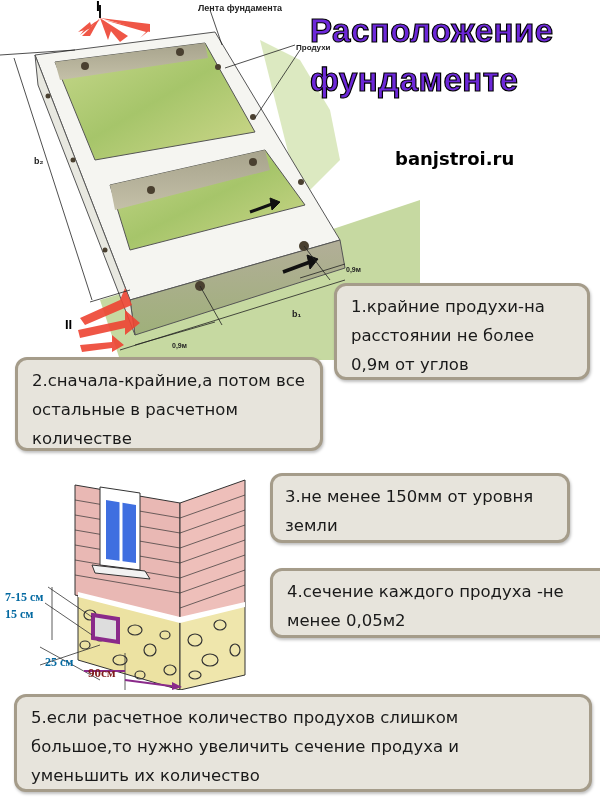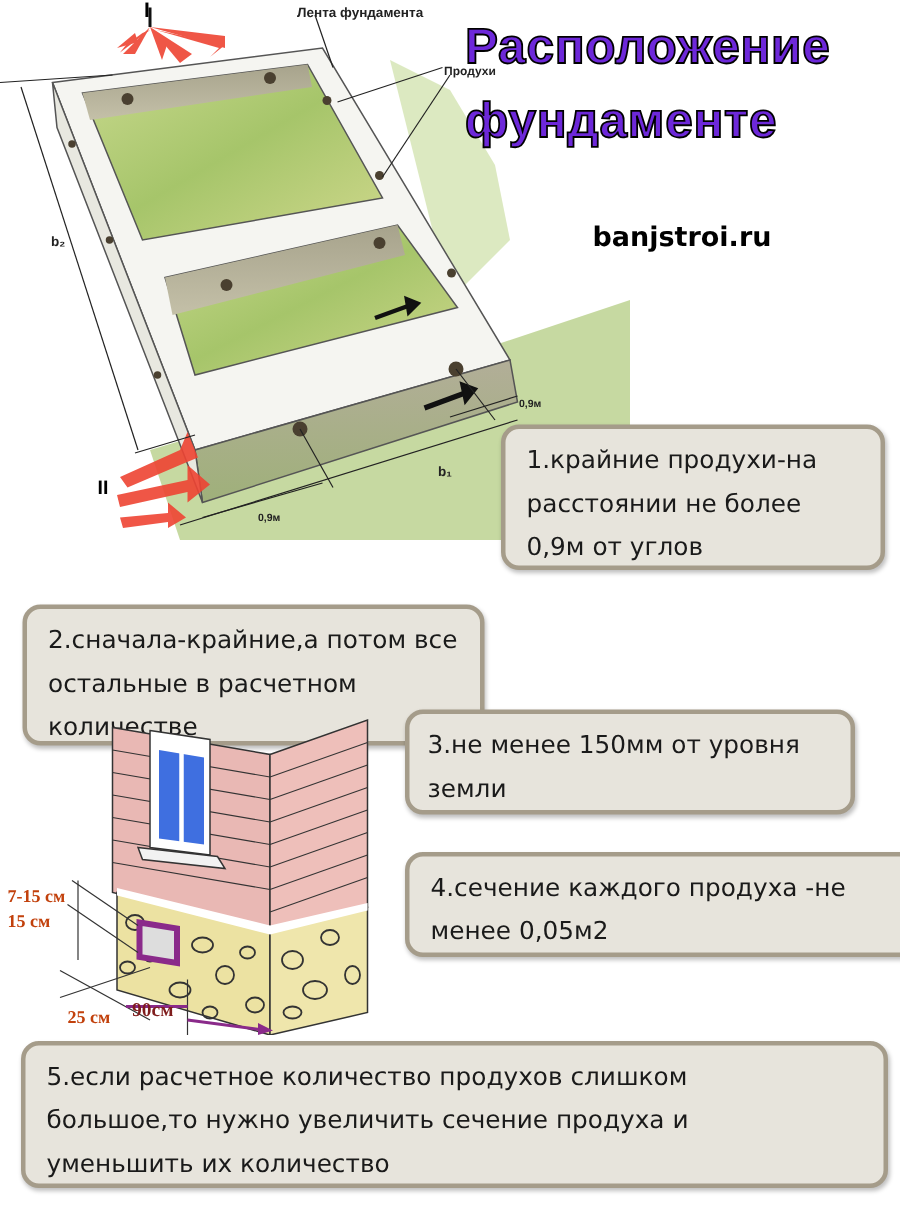--- a/index.html
+++ b/index.html
@@ -2,21 +2,21 @@
 <html><head>
 <meta charset="utf-8">
 <style>
   html,body{margin:0;padding:0;}
   body{width:600px;height:812px;background:#ffffff;position:relative;overflow:hidden;font-family:"DejaVu Sans",sans-serif;}
   .abs{position:absolute;}
   .title{left:310px;top:6px;width:290px;font-family:"Liberation Sans",sans-serif;font-weight:900;font-size:33px;line-height:49px;color:#6d28d9;letter-spacing:0.5px;-webkit-text-stroke:1.2px #000;}
   .site{left:395px;top:148px;font-family:"DejaVu Sans",sans-serif;font-weight:bold;font-size:18px;color:#000;}
   .note{background:#e7e4dc;border:3px solid #a59c8a;border-radius:12px;box-shadow:1px 2px 3px rgba(0,0,0,0.25);color:#1a1a1a;font-family:"DejaVu Sans",sans-serif;font-size:16.5px;line-height:29px;padding:6px 14px;box-sizing:border-box;}
   .lbl{font-family:"Liberation Sans",sans-serif;font-size:9px;font-weight:bold;color:#222;}
-  .dim{font-family:"Liberation Serif",serif;font-weight:bold;color:#c2410c;font-size:12px;}
+  .dim{font-family:"Liberation Serif",serif;font-weight:bold;color:#0369a1;font-size:12px;}
 </style>
 </head>
 <body>
 
 <div class="abs" style="left:0;top:0;width:420px;height:360px;">
   <svg width="420" height="360" viewBox="0 0 420 360">
     <defs>
       <linearGradient id="g1" x1="0" y1="0" x2="1" y2="1">
         <stop offset="0" stop-color="#c9d98e"></stop>
         <stop offset="0.5" stop-color="#a6c56a"></stop>
@@ -113,21 +113,21 @@
 <div class="abs title">
   <div>Расположение</div>
   <div>фундаменте</div>
 </div>
 <div class="abs site">banjstroi.ru</div>
 
 <div class="abs note" style="left:334px;top:283px;width:256px;height:97px;">
   <span>1.крайние продухи-на расстоянии не более 0,9м от углов</span>
 </div>
 
-<div class="abs note" style="left:15px;top:357px;width:308px;height:94px;margin-top:46px;">
+<div class="abs note" style="left:15px;top:357px;width:308px;height:94px;">
   <span>2.сначала-крайние,а потом все остальные в расчетном количестве</span>
 </div>
 
 <div class="abs" style="left:0;top:475px;width:270px;height:215px;">
   <svg width="270" height="215" viewBox="0 0 270 215">
 
     <polygon points="75,10 180,28 180,145 75,120" fill="#e9b8b4" stroke="#333" stroke-width="1"></polygon>
 
     <polygon points="180,28 245,5 245,130 180,145" fill="#eebfba" stroke="#333" stroke-width="1"></polygon>
 
@@ -181,21 +181,21 @@
       <line x1="40" y1="172" x2="100" y2="205"></line>
       <line x1="40" y1="190" x2="100" y2="170"></line>
       <line x1="125" y1="178" x2="125" y2="215"></line>
     </g>
     <line x1="125" y1="205" x2="178" y2="212" stroke="#8a2a8a" stroke-width="2"></line>
     <polygon points="172,207 182,212 172,215" fill="#8a2a8a"></polygon>
     <line x1="84" y1="196" x2="125" y2="196" stroke="#8a2a8a" stroke-width="2"></line>
   </svg>
   <span class="abs dim" style="left:5px;top:115px;">7-15 см</span>
   <span class="abs dim" style="left:5px;top:132px;">15 см</span>
-  <span class="abs dim" style="left:45px;top:196px;text-align:right;">25 см</span>
+  <span class="abs dim" style="left:45px;top:180px;text-align:right;">25 см</span>
   <span class="abs dim" style="left:88px;top:190px;font-size:13px;color:#7f1d1d;">90см</span>
 </div>
 
 <div class="abs note" style="left:270px;top:473px;width:300px;height:70px;padding-left:12px;">
   <span>3.не менее 150мм от уровня земли</span>
 </div>
 
 <div class="abs note" style="left:270px;top:568px;width:352px;height:70px;">
   <span>4.сечение каждого продуха -не менее 0,05м2</span>
 </div>

